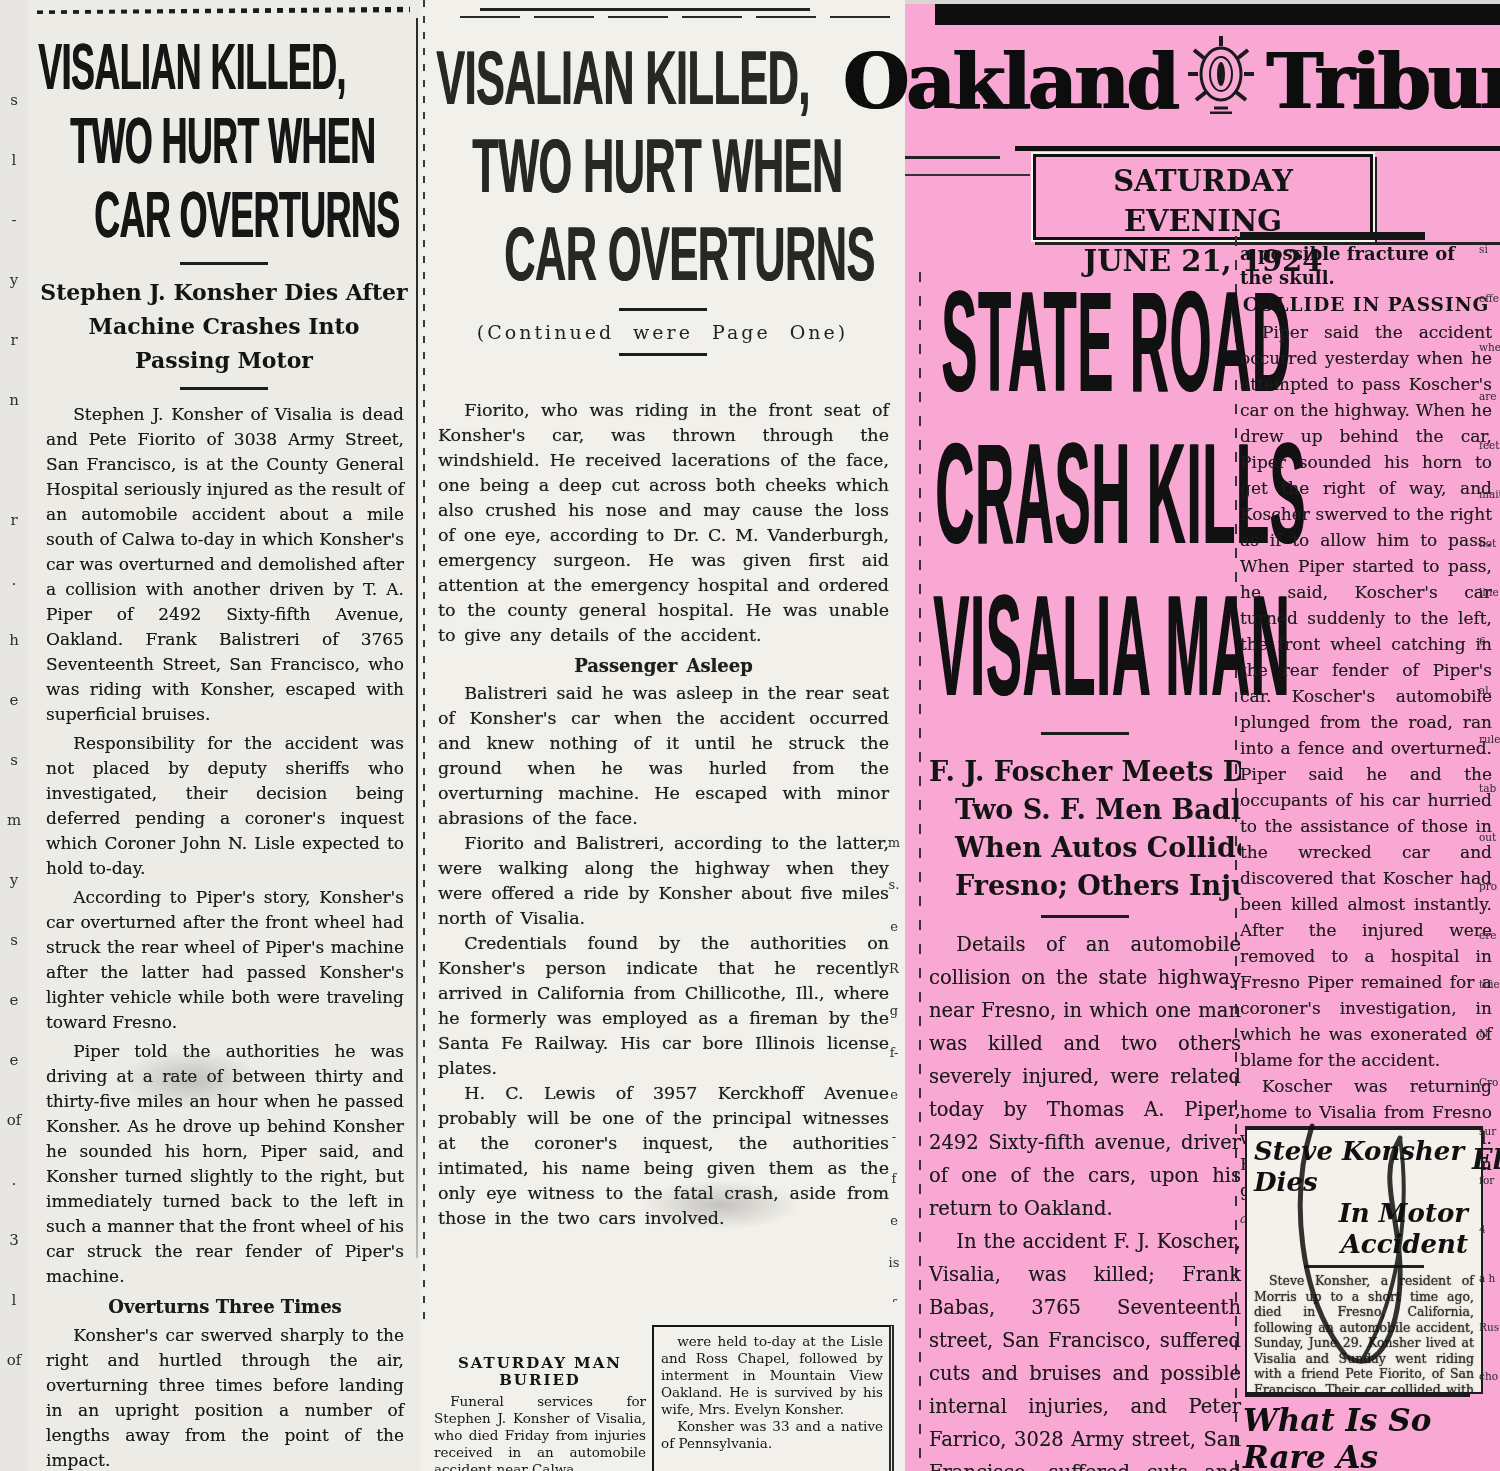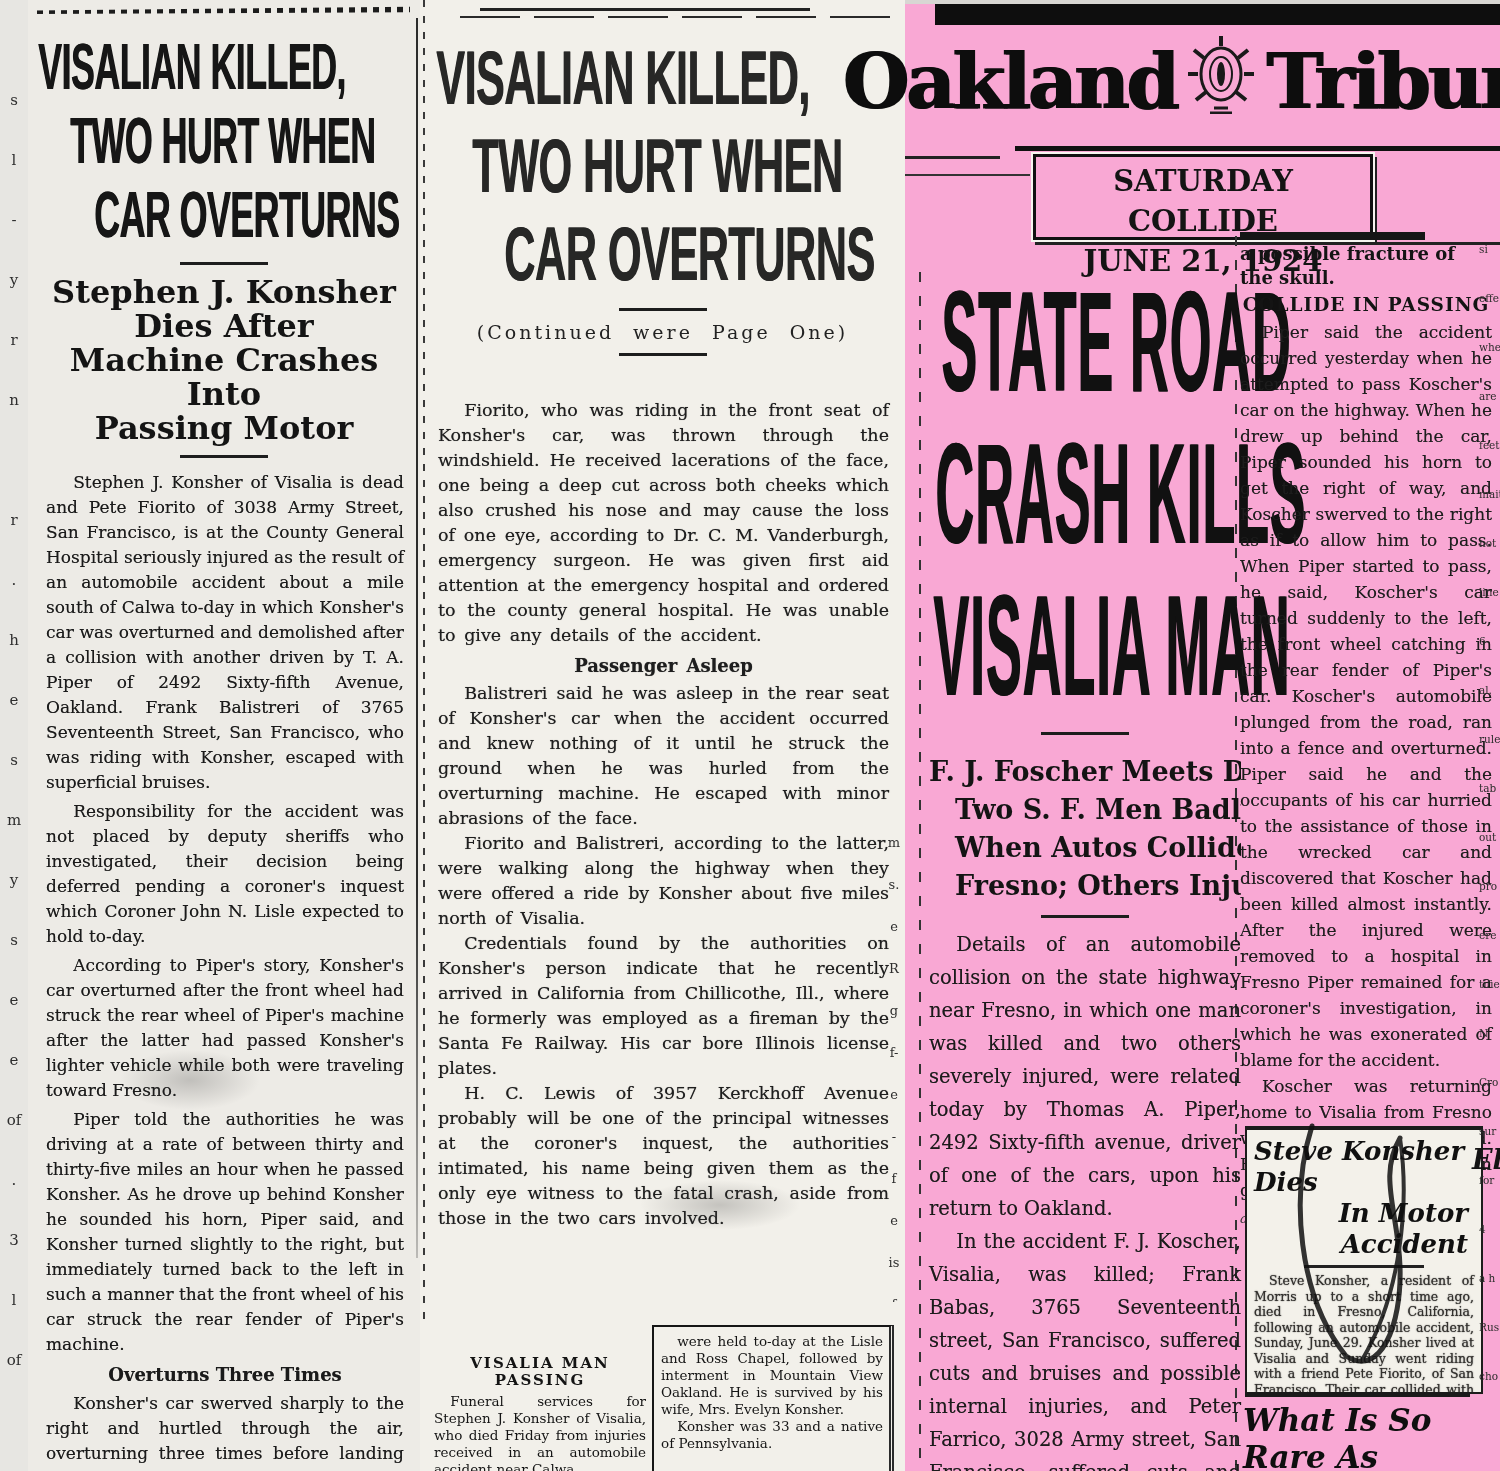--- a/index.html
+++ b/index.html
@@ -16,21 +16,21 @@
   .clip-left .vline-r{position:absolute;right:2px;top:18px;height:1240px;width:2px;
              background:linear-gradient(#2b2b2b 70%,rgba(40,40,40,.25));}
   .torn-top{position:absolute;top:5px;left:6px;right:10px;height:9px;
      background:repeating-linear-gradient(90deg,transparent 0 3px,#1c1c1c 3px 9px,transparent 9px 12px);
      clip-path:polygon(0 60%,100% 20%,100% 80%,0 100%);}
   .hl{font-family:"Liberation Sans",sans-serif;font-weight:700;color:#161616;}
   .cond{display:inline-block;transform-origin:0 60%;white-space:nowrap;}
   .clip-left .hl{margin-top:30px;font-size:64px;line-height:74px;}
   .clip-left .cond{transform:scaleX(.56);letter-spacing:-1px;text-shadow:1px 0 0 #161616;}
   .rule-short{width:88px;height:3px;background:#1d1d1d;margin:10px auto;}
-  .deck{ text-align:center;font-weight:700;font-size:32px;line-height:34px;margin-top:6px;}
+  .deck{ text-align:center;font-weight:700;font-size:22px;line-height:34px;margin-top:6px;}
   .bodytext{margin:12px 12px 0 14px;font-size:17px;line-height:25px;text-align:justify;
             color:#1a1a1a;text-shadow:0 0 .5px rgba(20,20,20,.55);}
   .bodytext p{margin:4px;text-indent:1.6em;}
   .bodytext p+p{margin-top:2px;}
   .subhead{text-align:center;font-weight:700;font-size:18px;margin:5px 0 3px;}
   
   .clip-mid{position:absolute;left:420px;top:0;width:485px;height:100%;
             background:#f2f0ea;box-sizing:border-box;}
   .clip-mid .vdot-l{position:absolute;left:3px;top:0;height:1320px;width:2px;
             background:repeating-linear-gradient(#3a3a3a 0 7px,transparent 7px 16px);}
@@ -176,21 +176,21 @@
     <div class="mid-body">
       <p>Fiorito, who was riding in the front seat of Konsher's car, was thrown through the windshield. He received lacerations of the face, one being a deep cut across both cheeks which also crushed his nose and may cause the loss of one eye, according to Dr. C. M. Vanderburgh, emergency surgeon. He was given first aid attention at the emergency hospital and ordered to the county general hospital. He was unable to give any details of the accident.</p>
       <div class="subhead">Passenger Asleep</div>
       <p>Balistreri said he was asleep in the rear seat of Konsher's car when the accident occurred and knew nothing of it until he struck the ground when he was hurled from the overturning machine. He escaped with minor abrasions of the face.</p>
       <p>Fiorito and Balistreri, according to the latter, were walking along the highway when they were offered a ride by Konsher about five miles north of Visalia.</p>
       <p>Credentials found by the authorities on Konsher's person indicate that he recently arrived in California from Chillicothe, Ill., where he formerly was employed as a fireman by the Santa Fe Railway. His car bore Illinois license plates.</p>
       <p>H. C. Lewis of 3957 Kerckhoff Avenue probably will be one of the principal witnesses at the coroner's inquest, the authorities intimated, his name being given them as the only eye witness to the fatal crash, aside from those in the two cars involved.</p>
     </div>
     <div class="buried">
       <div class="buried-l">
-        <div class="buried-title">VISALIA MAN PASSING</div>
+        <div class="buried-title">SATURDAY MAN BURIED</div>
         <p>Funeral services for Stephen J. Konsher of Visalia, who died Friday from injuries received in an automobile accident near Calwa,</p>
       </div>
       <div class="buried-r">
         <p>were held to-day at the Lisle and Ross Chapel, followed by interment in Mountain View Oakland. He is survived by his wife, Mrs. Evelyn Konsher.</p>
         <p>Konsher was 33 and a native of Pennsylvania.</p>
       </div>
     </div>
   </section>
 
   <div class="gutter-a frag">m
@@ -237,21 +237,21 @@
           <ellipse cx="37" cy="44" rx="4" ry="12" fill="#1a1a1a"></ellipse>
         </svg>
       </span>
       <span>Tribune</span>
     </div>
     <div class="mast-rule"></div>
     <div class="mast-rule2"></div>
     <div class="dateline-ext1"></div>
     <div class="dateline-ext2"></div>
     <div class="datebox">
-      <div>SATURDAY COLLIDE</div>
+      <div>SATURDAY EVENING</div>
       <div>JUNE 21, 1924</div>
     </div>
     <div class="vdash" style="left:14px;top:268px;height:1203px;"></div>
     <div class="vdash" style="left:330px;top:232px;height:1239px;"></div>
 
     <div class="trib-left">
       <div class="hl">
         <div style="padding-left:12px"><span class="cond">STATE ROAD</span></div>
         <div style="padding-left:6px"><span class="cond">CRASH KILLS</span></div>
         <div style="padding-left:4px"><span class="cond">VISALIA MAN</span></div>

